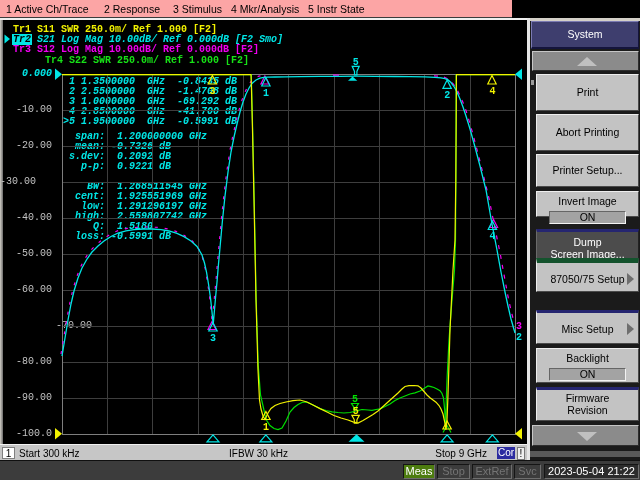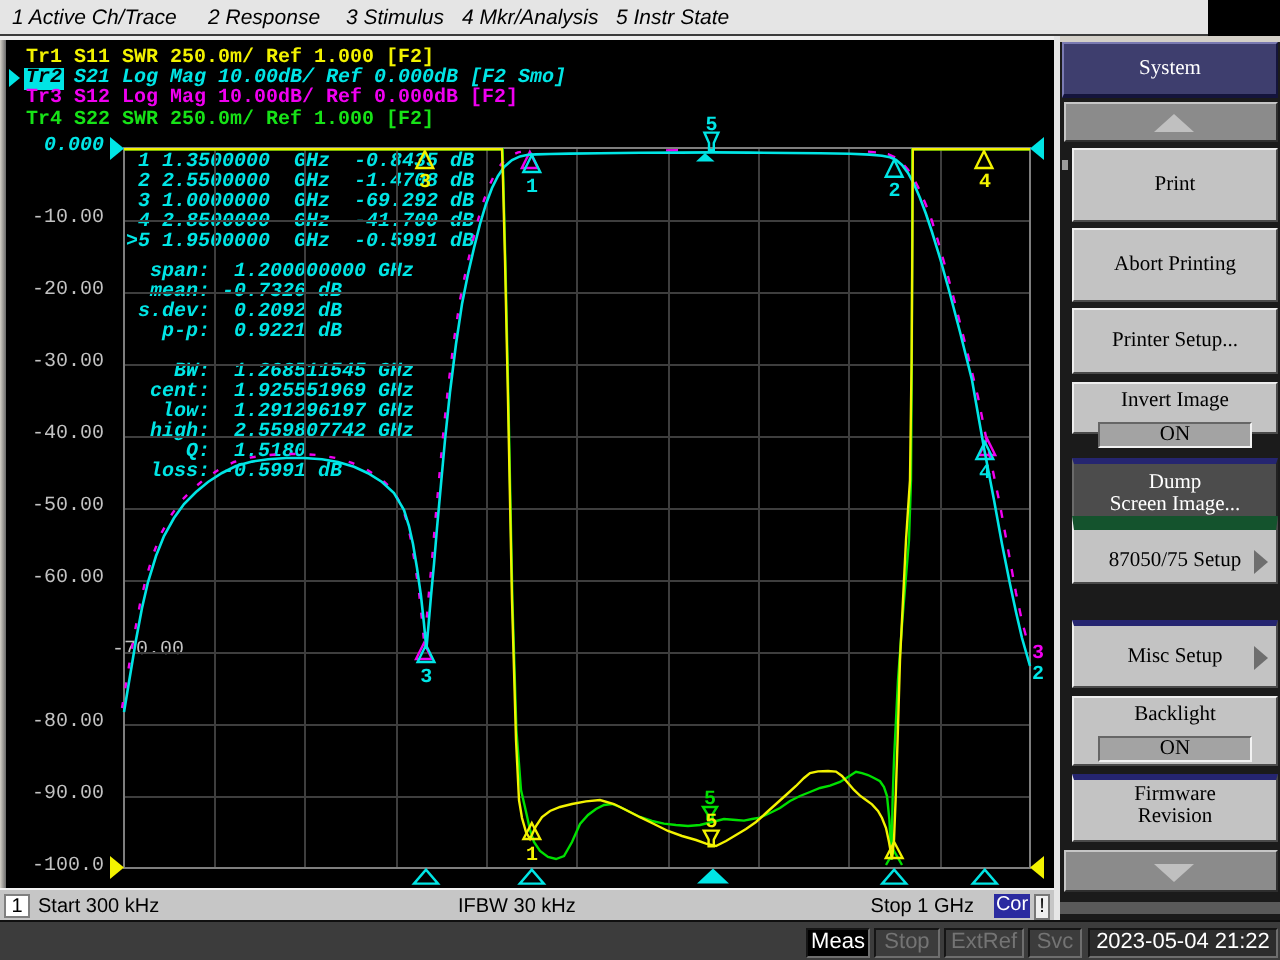--- a/index.html
+++ b/index.html
@@ -1,28 +1,28 @@
 <!DOCTYPE html>
 <html><head><meta charset="utf-8">
 <style>
 html,body{margin:0;padding:0;width:640px;height:480px;overflow:hidden;background:#000;}
 #page{position:absolute;left:0;top:0;width:640px;height:480px;font-family:"Liberation Sans",sans-serif;}
 .abs{position:absolute;}
 .mono{font-family:"Liberation Mono",monospace;font-weight:bold;font-size:10px;line-height:10px;white-space:pre;}
 .monoN{font-family:"Liberation Mono",monospace;font-weight:normal;font-size:10px;line-height:10px;white-space:pre;}
-.cy{color:#00e5e5;font-style:italic;} .yl{color:#f2f200;} .mg{color:#f000f0;} .gn{color:#17e217;}
+.cy{color:#00e5e5;font-style:italic;} .yl{color:#f2f200;} .mg{color:#f000f0;} .gn{color:#17e217;margin-left:32px;}
 .gray{color:#c2c2c2;}
-.btn{position:absolute;left:6px;width:103px;background:#c3c3c3;border-top:1px solid #eee;border-left:1px solid #eee;border-right:1px solid #4a4a4a;border-bottom:1px solid #4a4a4a;box-sizing:border-box;text-align:center;font-size:10.5px;color:#000;font-family:Liberation Serif, serif;}
+.btn{position:absolute;left:6px;width:103px;background:#c3c3c3;border-top:1px solid #eee;border-left:1px solid #eee;border-right:1px solid #4a4a4a;border-bottom:1px solid #4a4a4a;box-sizing:border-box;text-align:center;font-size:10.5px;color:#000;}
 .onbox{position:absolute;left:12px;width:77px;height:13px;background:#a3a3a3;border-top:1px solid #666;border-left:1px solid #666;border-right:1px solid #f2f2f2;border-bottom:1px solid #f2f2f2;box-sizing:border-box;font-size:10.5px;text-align:center;line-height:11px;color:#000;}
 .sbox{position:absolute;top:3px;height:15px;box-sizing:border-box;border-top:1px solid #151515;border-left:1px solid #151515;border-right:1px solid #6e6e6e;border-bottom:1px solid #6e6e6e;font-size:11px;text-align:center;line-height:13px;}
 </style></head>
 <body>
 <div id="page">
 
-<div class="abs" style="left:0;top:0;width:604px;height:17px;background:#e5e5e5;border-bottom:1px solid #3c3c3c;box-sizing:content-box;font-style:italic;">
+<div class="abs" style="left:0;top:0;width:512px;height:17px;background:#fca5a5;border-bottom:1px solid #3c3c3c;box-sizing:content-box;">
   <div class="abs" style="left:6px;top:3px;font-size:10.5px;color:#000;">1 Active Ch/Trace</div>
   <div class="abs" style="left:104px;top:3px;font-size:10.5px;color:#000;">2 Response</div>
   <div class="abs" style="left:173px;top:3px;font-size:10.5px;color:#000;">3 Stimulus</div>
   <div class="abs" style="left:231px;top:3px;font-size:10.5px;color:#000;">4 Mkr/Analysis</div>
   <div class="abs" style="left:308px;top:3px;font-size:10.5px;color:#000;">5 Instr State</div>
 </div>
 
 <div class="abs" style="left:0;top:18px;width:640px;height:2px;background:#efefef;"></div>
 <div class="abs" style="left:0;top:20px;width:3px;height:424px;background:linear-gradient(90deg,#d4d0c8,#6a6a6a);"></div>
 <div class="abs" style="left:3px;top:20px;width:524px;height:424px;background:#000;"></div>
@@ -145,34 +145,34 @@
 <div class="abs mono cy" style="left:63px;top:182px;">    BW:  1.268511545 GHz</div>
 <div class="abs mono cy" style="left:63px;top:192px;">  cent:  1.925551969 GHz</div>
 <div class="abs mono cy" style="left:63px;top:202px;">   low:  1.291296197 GHz</div>
 <div class="abs mono cy" style="left:63px;top:212px;">  high:  2.559807742 GHz</div>
 <div class="abs mono cy" style="left:63px;top:222px;">     Q:  1.5180</div>
 <div class="abs mono cy" style="left:63px;top:232px;">  loss: -0.5991 dB</div>
 
 <div class="abs mono cy" style="left:0;top:69px;width:52px;text-align:right;">0.000</div>
 <div class="abs monoN gray" style="left:0;top:105px;width:52px;text-align:right;">-10.00</div>
 <div class="abs monoN gray" style="left:0;top:141px;width:52px;text-align:right;">-20.00</div>
-<div class="abs monoN gray" style="left:0;top:177px;width:52px;text-align:right;font-family:Liberation Mono, monospace;">-30.00</div>
+<div class="abs monoN gray" style="left:0;top:177px;width:52px;text-align:left;font-family:Liberation Mono, monospace;">-30.00</div>
 <div class="abs monoN gray" style="left:0;top:213px;width:52px;text-align:right;">-40.00</div>
 <div class="abs monoN gray" style="left:0;top:249px;width:52px;text-align:right;">-50.00</div>
 <div class="abs monoN gray" style="left:0;top:285px;width:52px;text-align:right;">-60.00</div>
 <div class="abs monoN gray" style="left:0;top:321px;width:52px;text-align:right;padding-left:40px;">-70.00</div>
 <div class="abs monoN gray" style="left:0;top:357px;width:52px;text-align:right;">-80.00</div>
 <div class="abs monoN gray" style="left:0;top:393px;width:52px;text-align:right;">-90.00</div>
 <div class="abs monoN gray" style="left:0;top:429px;width:52px;text-align:right;">-100.0</div>
 
 <div class="abs" style="left:0;top:444px;width:527px;height:16px;background:#c6c6c6;border-top:1px solid #f2f2f2;box-sizing:border-box;">
   <div class="abs" style="left:2px;top:1.5px;width:13px;height:12.5px;background:#fff;border:1px solid #808080;box-sizing:border-box;font-size:10px;text-align:center;line-height:11px;color:#000;">1</div>
   <div class="abs" style="left:19px;top:3px;font-size:10px;color:#000;">Start 300 kHz</div>
   <div class="abs" style="left:229px;top:3px;font-size:10px;color:#000;">IFBW 30 kHz</div>
-  <div class="abs" style="left:427px;top:3px;width:60px;text-align:right;font-size:10px;color:#000;white-space:nowrap;">Stop 1 GHz</div>
+  <div class="abs" style="left:427px;top:3px;width:60px;text-align:right;font-size:10px;color:#000;white-space:nowrap;">Stop 9 GHz</div>
   <div class="abs" style="left:497px;top:1.5px;width:18px;height:12.5px;background:#2b2ba0;font-size:10px;text-align:center;line-height:12px;color:#fff;">Cor</div>
   <div class="abs" style="left:517px;top:1.5px;width:8px;height:13px;background:#efefef;border:1px solid #777;box-sizing:border-box;font-size:10px;text-align:center;line-height:12px;color:#000;">!</div>
 </div>
 
 <div class="abs" style="left:530.5px;top:80px;width:3px;height:5px;background:#9a9a9a;"></div>
 <div class="abs" style="left:530px;top:18px;width:110px;height:442px;">
   <div class="abs" style="left:0;top:0;width:110px;height:3px;background:#d4d0c8;"></div>
       <div class="btn" style="left:1px;top:3px;width:108px;height:28px;background:#3e3e6e;border-top:1px solid #7a7ab2;border-left:1px solid #7a7ab2;border-right:1px solid #14143c;border-bottom:2px solid #14143c;color:#fff;line-height:25px;">System</div>
   <div class="btn" style="left:2px;top:33px;width:107px;height:20px;background:#8b8b8b;border-top-color:#c6c6c6;border-left-color:#c6c6c6;border-right-color:#2e2e2e;border-bottom-color:#2e2e2e;">
     <div class="abs" style="left:44px;top:5px;width:0;height:0;border-left:10px solid transparent;border-right:10px solid transparent;border-bottom:9px solid #c0c0c0;"></div>
@@ -181,41 +181,41 @@
   <div class="btn" style="top:56px;height:37px;line-height:35px;">Print</div>
   <div class="btn" style="top:136px;height:33px;line-height:31px;">Printer Setup...</div>
   <div class="btn" style="top:173px;height:26px;">
     <div style="margin-top:3px;">Invert Image</div>
     <div class="onbox" style="top:19px;">ON</div>
   </div>
   <div class="btn" style="top:211px;height:38px;background:#4c4c4c;color:#fff;border-top:3px solid #252570;border-bottom:3px solid #252570;border-left:1px solid #6a6a6a;border-right:1px solid #222;">
     <div style="margin-top:4px;">Dump</div>
     <div>Screen Image...</div>
   </div>
-  <div class="btn" style="top:240px;height:34px;line-height:32px;border-top:7px solid #14532d;">87050/75 Setup
+  <div class="btn" style="top:240px;height:34px;line-height:32px;border-top:5px solid #14532d;">87050/75 Setup
     <div class="abs" style="right:4px;top:10px;width:0;height:0;border-top:6px solid transparent;border-bottom:6px solid transparent;border-left:7px solid #6e6e6e;"></div>
   </div>
   <div class="btn" style="top:292px;height:34px;line-height:32px;border-top:3px solid #252570;">Misc Setup
     <div class="abs" style="right:4px;top:10px;width:0;height:0;border-top:6px solid transparent;border-bottom:6px solid transparent;border-left:7px solid #6e6e6e;"></div>
   </div>
   <div class="btn" style="top:330px;height:35px;">
     <div style="margin-top:3px;">Backlight</div>
     <div class="onbox" style="top:19px;">ON</div>
   </div>
   <div class="btn" style="top:369px;height:34px;border-top:3px solid #252570;">
     <div style="margin-top:2px;">Firmware</div>
     <div>Revision</div>
   </div>
   <div class="btn" style="left:2px;top:407px;width:107px;height:21px;background:#8b8b8b;border-top-color:#c6c6c6;border-left-color:#c6c6c6;border-right-color:#2e2e2e;border-bottom-color:#2e2e2e;">
     <div class="abs" style="left:44px;top:6px;width:0;height:0;border-left:10px solid transparent;border-right:10px solid transparent;border-top:9px solid #c0c0c0;"></div>
   </div>
   <div class="abs" style="left:0;top:433px;width:110px;height:6px;background:#5a5a5a;"></div>
 </div>
 
 <div class="abs" style="left:0;top:460px;width:640px;height:20px;background:#3c3c3c;border-top:1px solid #101010;box-sizing:border-box;">
-  <div class="sbox" style="left:403px;width:32px;background:#000000;color:#fff;">Meas</div>
+  <div class="sbox" style="left:403px;width:32px;background:#4d7c0f;color:#fff;">Meas</div>
   <div class="sbox" style="left:437px;width:33px;color:#747474;">Stop</div>
   <div class="sbox" style="left:472px;width:40px;color:#747474;">ExtRef</div>
   <div class="sbox" style="left:514px;width:27px;color:#747474;">Svc</div>
   <div class="sbox" style="left:544px;width:95px;background:#2c2c2c;color:#fff;font-size:11px;white-space:nowrap;overflow:hidden;">2023-05-04 21:22</div>
 </div>
 
 </div>
 
 </body></html>

